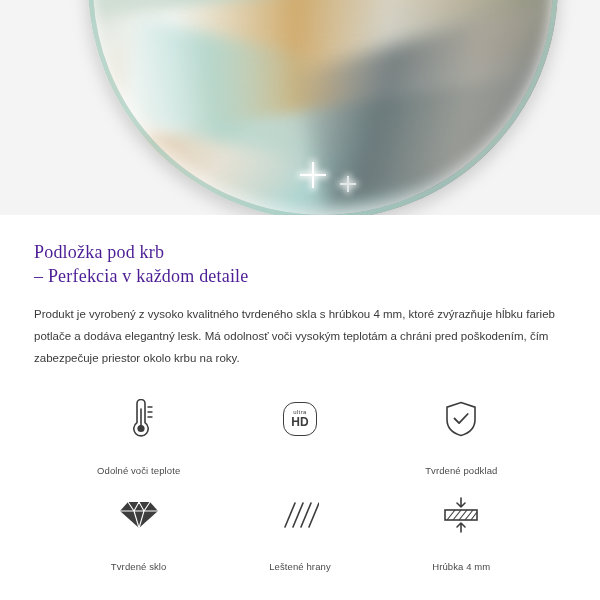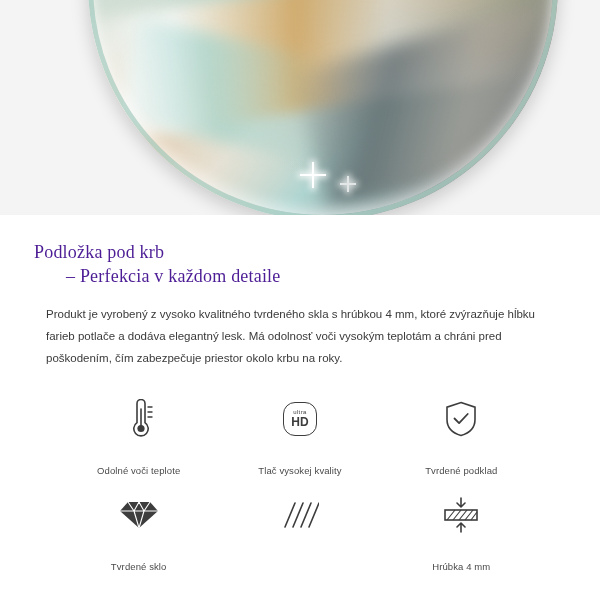--- a/index.html
+++ b/index.html
@@ -112,28 +112,28 @@
   }
   .headline {
     font-family: "Liberation Serif", serif;
     font-size: 18px;
     line-height: 1.32;
     color: #4c1d95;
     font-weight: 400;
     margin: 0 0 14px 0;
     letter-spacing: 0.2px;
   }
-  .headline .line2 { display: block; margin-left: 32px; }
+  .headline .line2 { display: block; }
 
   .paragraph {
     font-family: "Liberation Sans", sans-serif;
     font-size: 11.5px;
     line-height: 1.95;
     color: #3a3a3a;
-    margin: 12px;
+    margin: 0;
     max-width: 540px;
   }
 
   
   .features {
     margin-top: 26px;
     padding: 0 24px;
     display: flex;
     flex-wrap: wrap;
   }
@@ -208,21 +208,20 @@
         <div class="caption">Odolné voči teplote</div>
       </div>
 
       <div class="feature">
         <div class="icon-wrap">
           <div class="ultrahd">
             <span class="u1">ultra</span>
             <span class="u2">HD</span>
           </div>
         </div>
-        <div class="caption">Tlač vysokej kvality</div>
       </div>
 
       <div class="feature">
         <div class="icon-wrap">
           <svg width="34" height="38" viewBox="0 0 34 38">
             <path d="M17 2.5 31 7.2v12.3c0 8.1-5.7 13.6-14 16-8.3-2.4-14-7.9-14-16V7.2z" fill="none" stroke="#3d3d3d" stroke-width="1.6"></path>
             <path d="M10.5 18.5l4.6 4.6 8.6-9.1" fill="none" stroke="#3d3d3d" stroke-width="1.8" stroke-linecap="round" stroke-linejoin="round"></path>
           </svg>
         </div>
         <div class="caption">Tvrdené podklad</div>
@@ -237,20 +236,21 @@
         </div>
         <div class="caption">Tvrdené sklo</div>
       </div>
 
       <div class="feature">
         <div class="icon-wrap">
           <svg width="38" height="32" viewBox="0 0 38 32">
             <path d="M4 28 L14 4 M12 28 L22 4 M20 28 L30 4 M28 28 L38 4" stroke="#3d3d3d" stroke-width="1.6" stroke-linecap="round" fill="none"></path>
           </svg>
         </div>
+        <div class="caption">Leštené hrany</div>
       </div>
 
       <div class="feature">
         <div class="icon-wrap">
           <svg width="40" height="38" viewBox="0 0 40 38">
             <path d="M20 2v8M16 7l4 4 4-4" stroke="#3d3d3d" stroke-width="1.6" fill="none" stroke-linecap="round" stroke-linejoin="round"></path>
             <path d="M20 36v-8M16 31l4-4 4 4" stroke="#3d3d3d" stroke-width="1.6" fill="none" stroke-linecap="round" stroke-linejoin="round"></path>
             <rect x="4" y="14" width="32" height="10" fill="none" stroke="#3d3d3d" stroke-width="1.6"></rect>
             <path d="M6 24 14 14 M12 24 20 14 M18 24 26 14 M24 24 32 14 M30 24 36 16" stroke="#3d3d3d" stroke-width="1.1" fill="none"></path>
           </svg>

